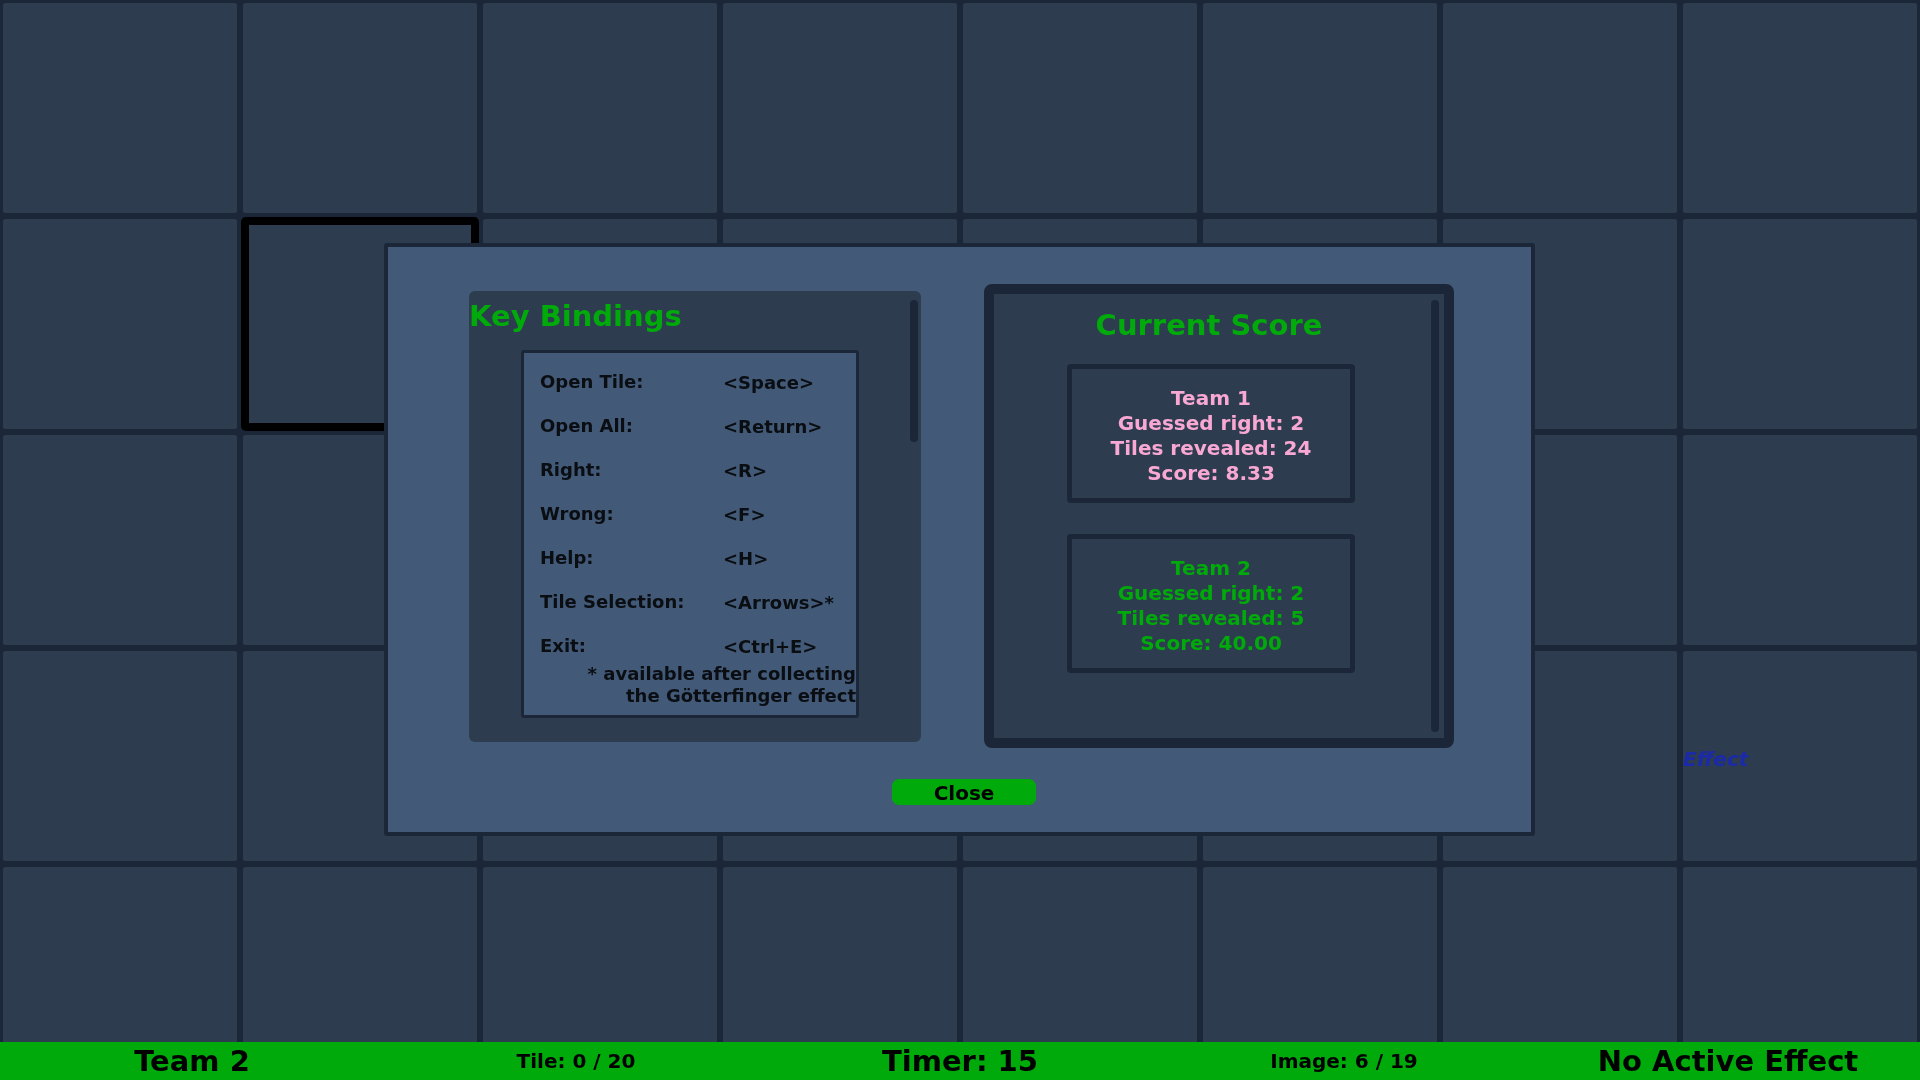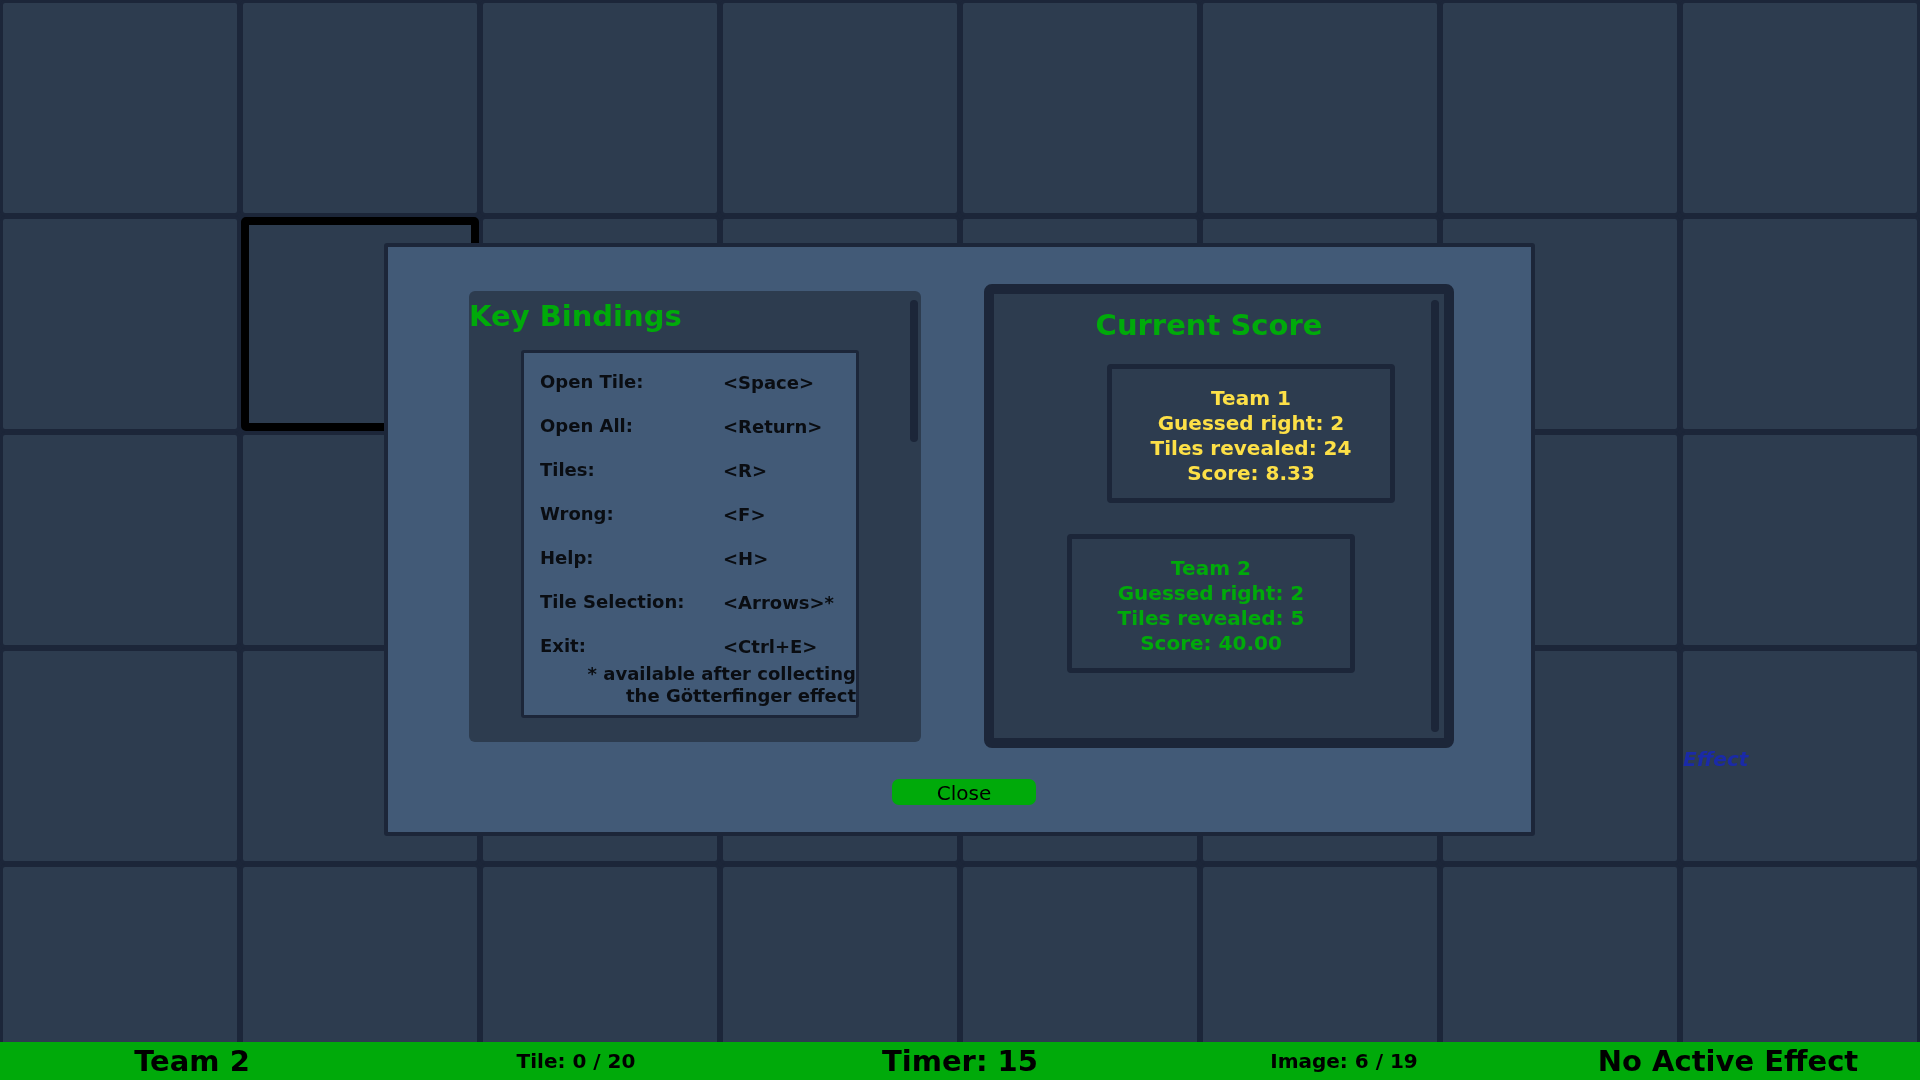--- a/index.html
+++ b/index.html
@@ -146,32 +146,32 @@
     box-sizing: border-box;
     background: #2d3c4f;
     border: 5px solid #1c2639;
     border-radius: 4px;
     text-align: center;
     font-weight: bold;
     font-size: 20px;
     line-height: 25px;
     padding-top: 17px;
   }
-  .team-box.t1 { top: 70px; color: #fde047; margin-left: 40px; }
+  .team-box.t1 { top: 70px; color: #f9a8d4; }
   .team-box.t2 { top: 240px; color: #00aa0a; }
   .team-box div { white-space: nowrap; }
 
   .close-btn {
     position: absolute;
     left: 504px; top: 532px;
     width: 144px; height: 26px;
     background: #00aa0a;
     border-radius: 7px;
     color: #000;
-    font-weight: normal;
+    font-weight: bold;
     font-size: 20px;
     line-height: 28px;
     text-align: center;
     cursor: pointer;
   }
 </style>
 </head>
 <body>
 
 <div class="board">
@@ -239,21 +239,21 @@
     <div class="kb-list">
       <div class="kb-row" style="top:2px">
         <span class="kb-key">Open Tile:</span>
         <span class="kb-val">&lt;Space&gt;</span>
       </div>
       <div class="kb-row" style="top:46px">
         <span class="kb-key">Open All:</span>
         <span class="kb-val">&lt;Return&gt;</span>
       </div>
       <div class="kb-row" style="top:90px">
-        <span class="kb-key">Tiles:</span>
+        <span class="kb-key">Right:</span>
         <span class="kb-val">&lt;R&gt;</span>
       </div>
       <div class="kb-row" style="top:134px">
         <span class="kb-key">Wrong:</span>
         <span class="kb-val">&lt;F&gt;</span>
       </div>
       <div class="kb-row" style="top:178px">
         <span class="kb-key">Help:</span>
         <span class="kb-val">&lt;H&gt;</span>
       </div>

